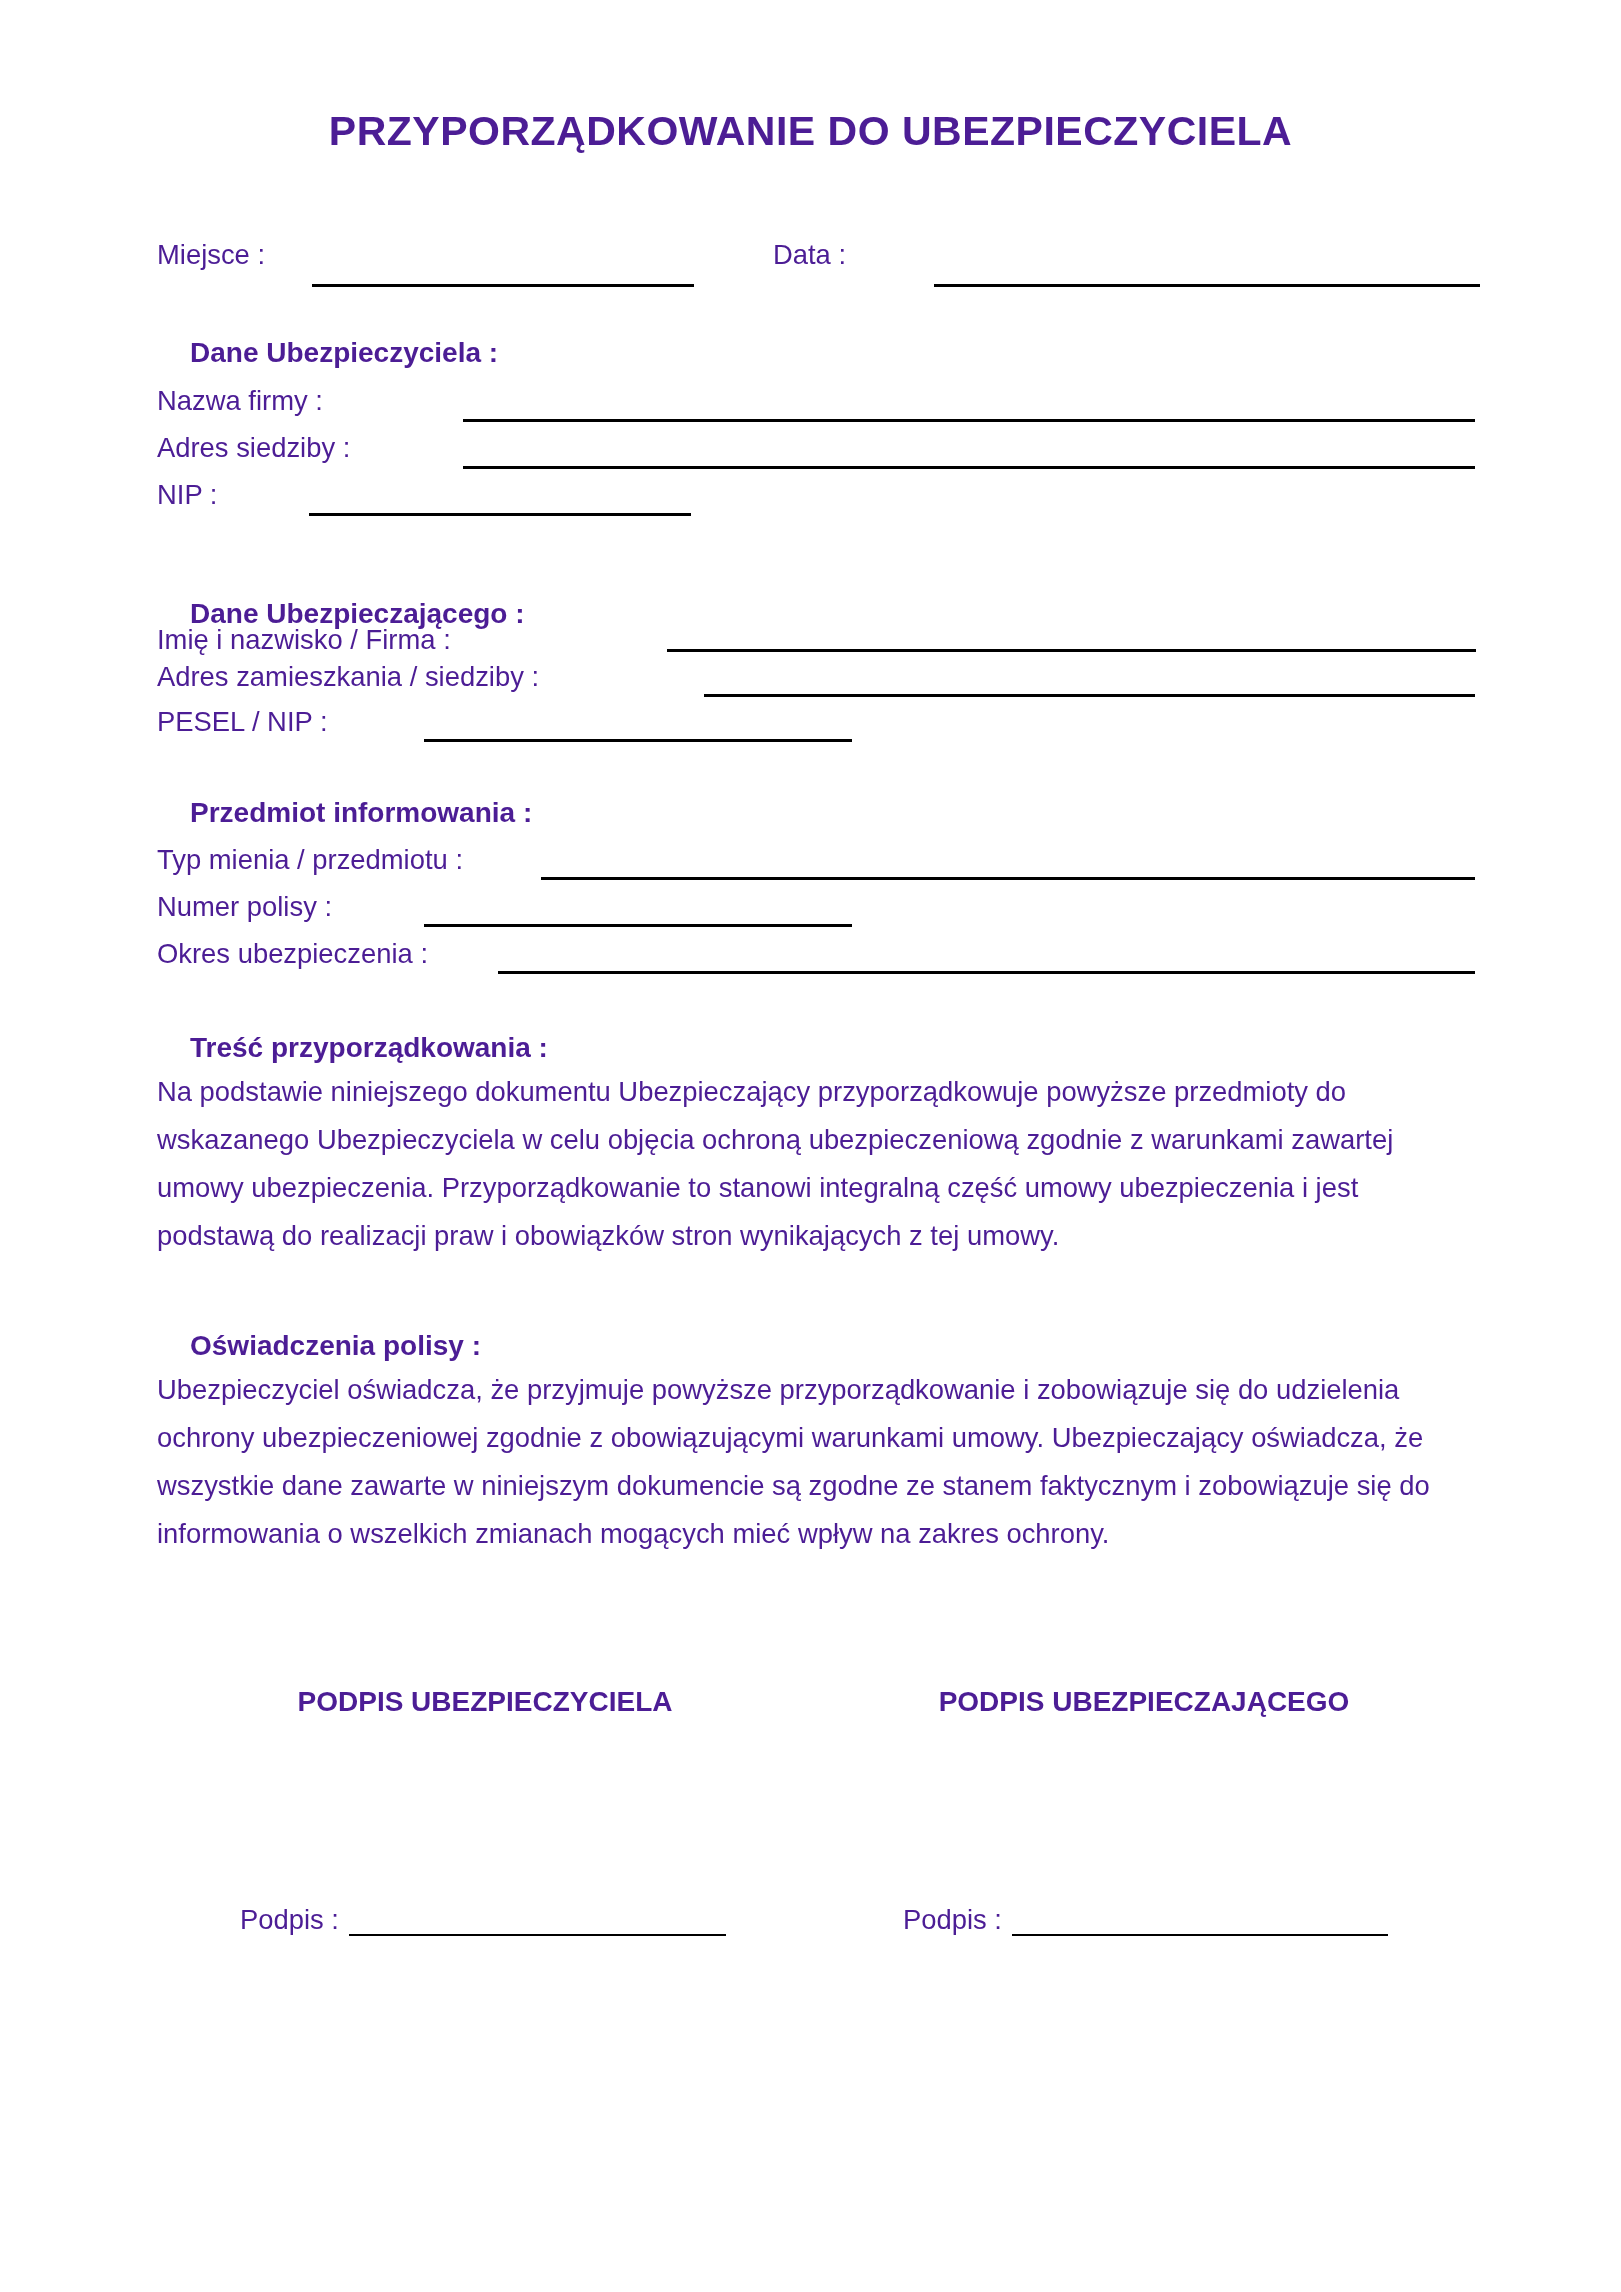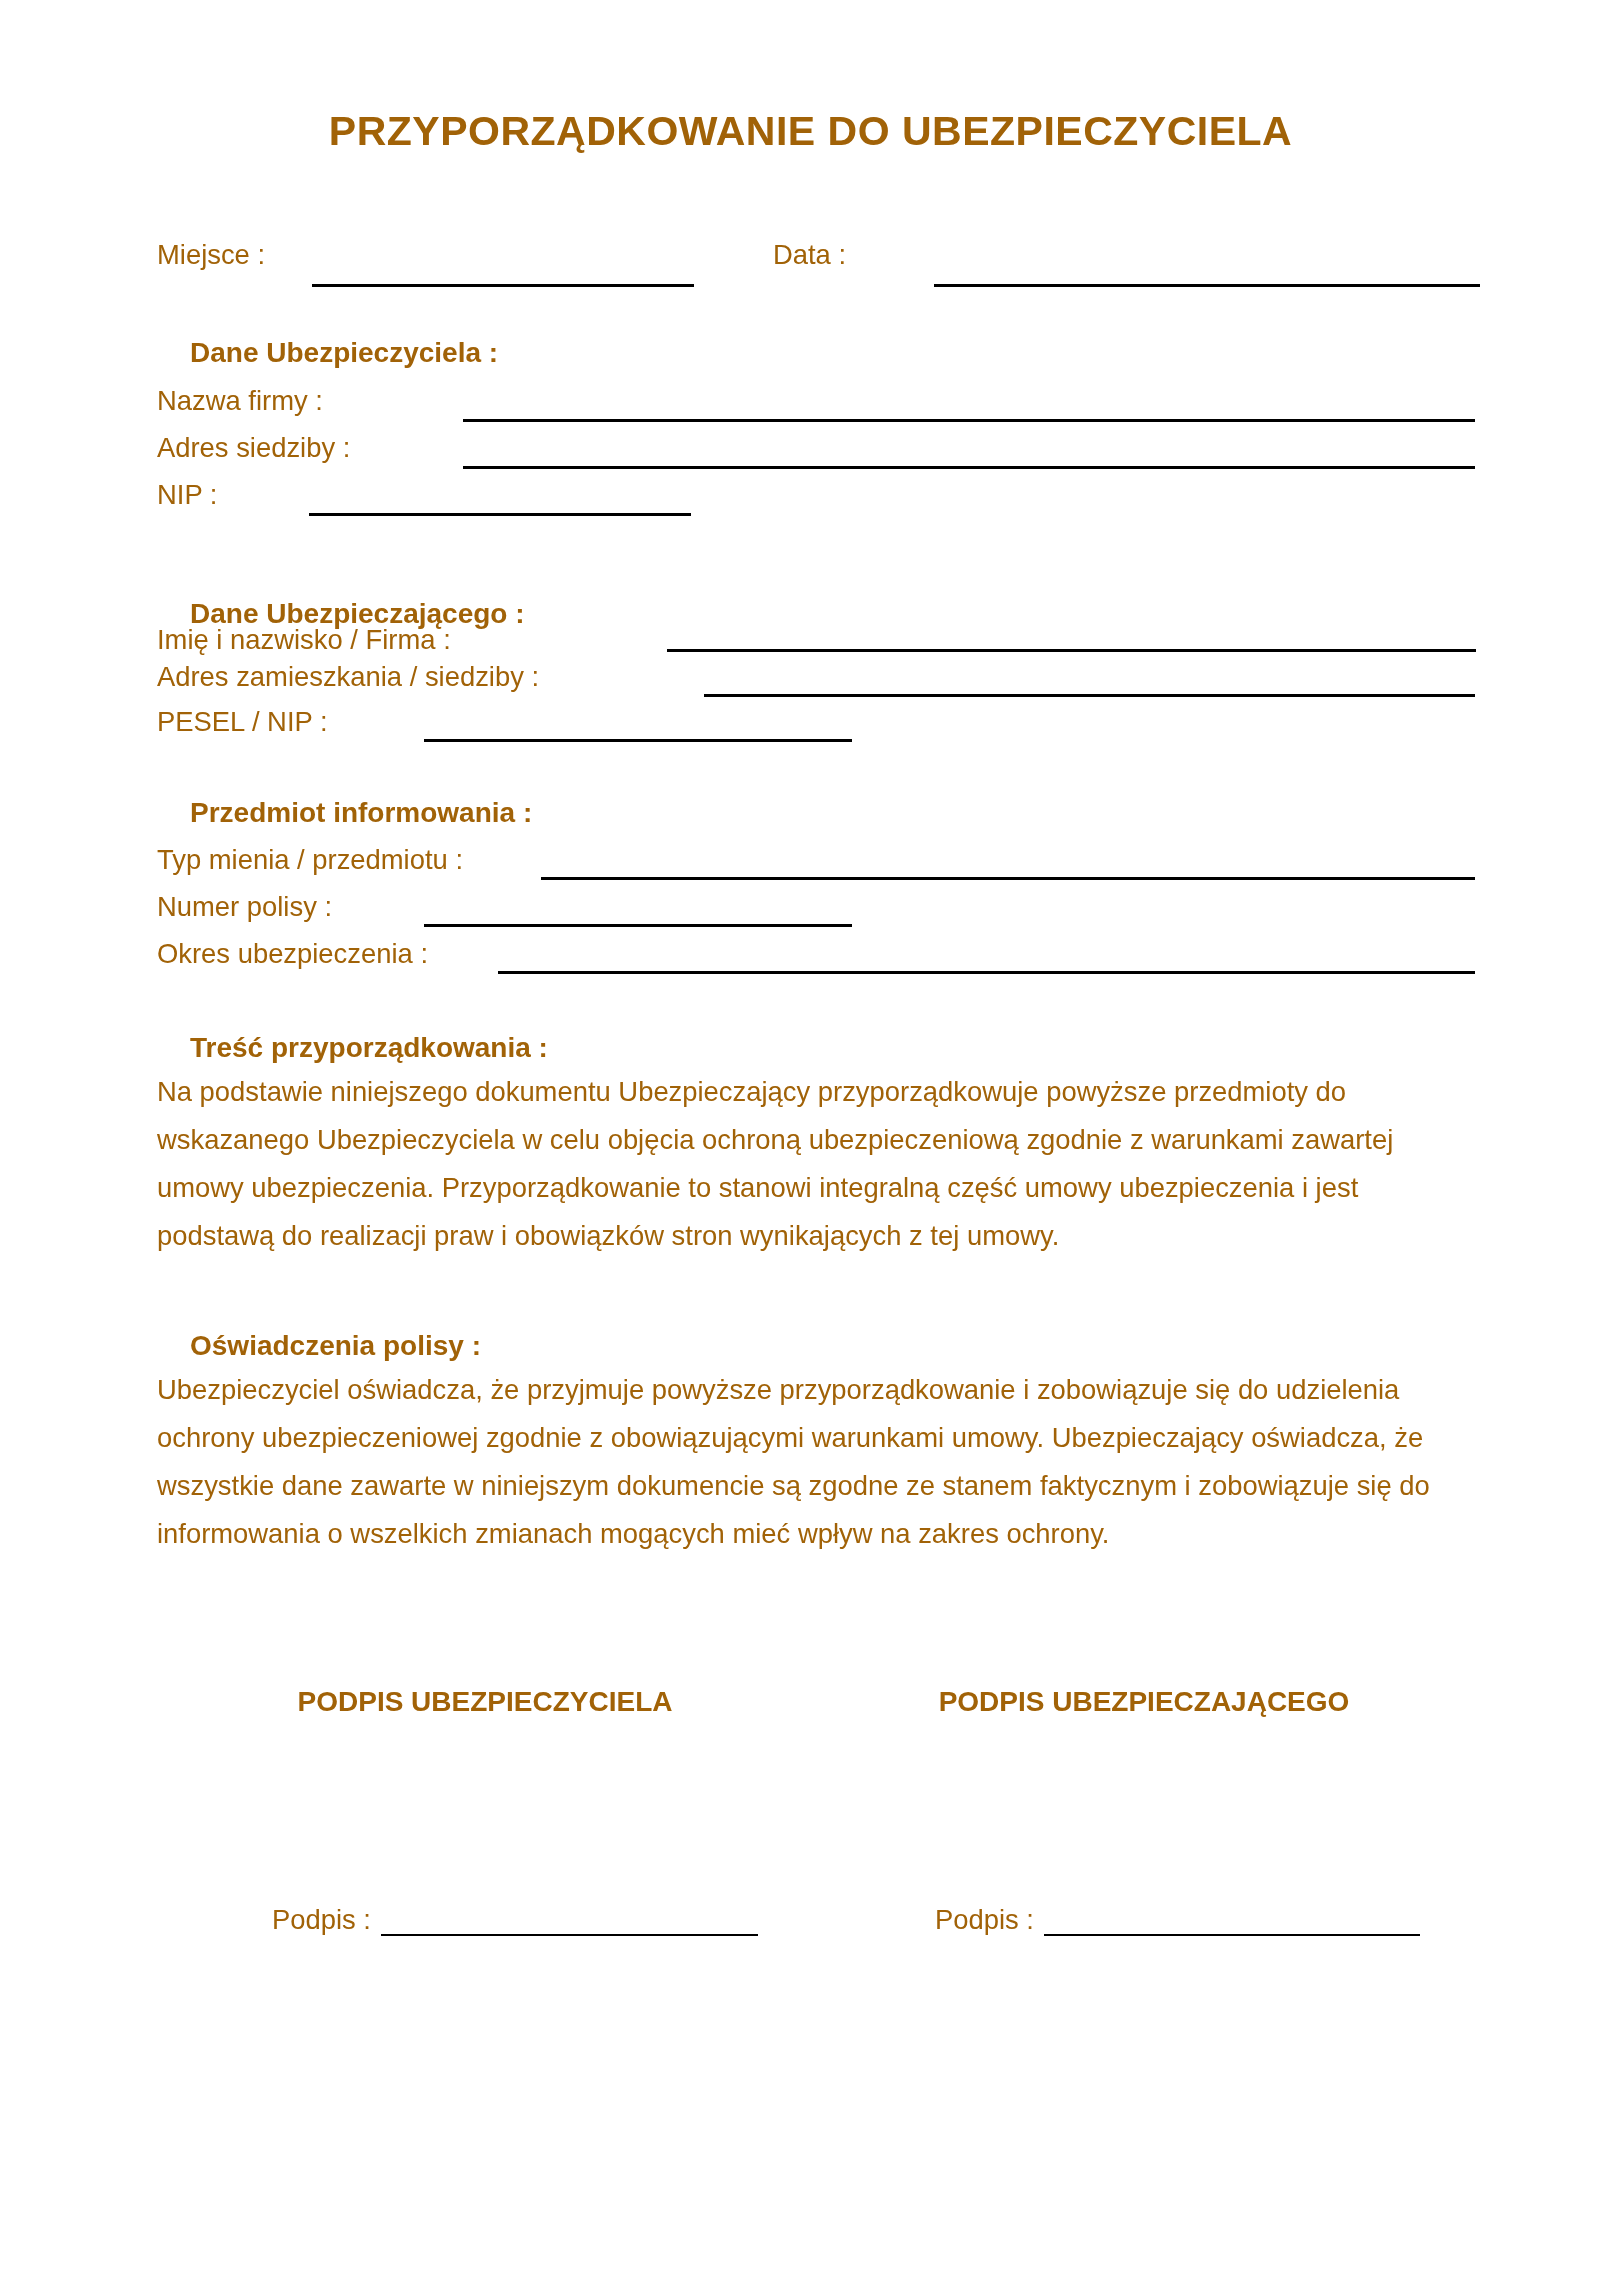--- a/index.html
+++ b/index.html
@@ -1,21 +1,21 @@
 <!DOCTYPE html>
 <html><head>
 <meta charset="utf-8">
 <style>
   html,body { margin:0; padding:0; background:#888; }
   .page {
     position:relative;
     width:1621px; height:2293px;
     margin:0 auto;
     background:#ffffff;
-    color:#a16207;
+    color:#4c1d95;
     font-family:"Liberation Sans","DejaVu Sans",sans-serif;
     overflow:hidden;
   }
   .title {
     position:absolute; top:108px; left:0; width:100%;
     text-align:center;
     font-size:41px; font-weight:bold; letter-spacing:0.5px;
     white-space:nowrap;
   }
   .lbl {
@@ -40,21 +40,21 @@
     position:absolute; left:157px; width:1276px;
     font-size:27.4px; line-height:48px;
   }
   .sig-head {
     position:absolute;
     font-size:28px; font-weight:bold;
     text-align:center; white-space:nowrap;
   }
   .sig-row {
     position:absolute;
-    font-size:27.4px; white-space:nowrap;margin-left:32px;
+    font-size:27.4px; white-space:nowrap;
   }
   .sig-line {
     display:inline-block;
     height:29px;
     border-bottom:2.9px solid #000;
     margin-left:9.8px;
     vertical-align:bottom;
   }
 </style>
 </head>

